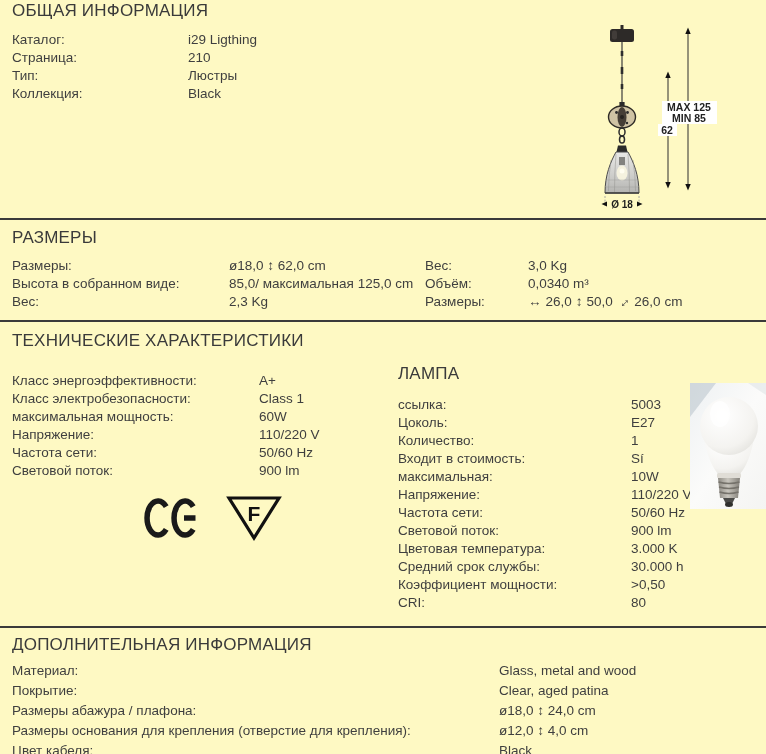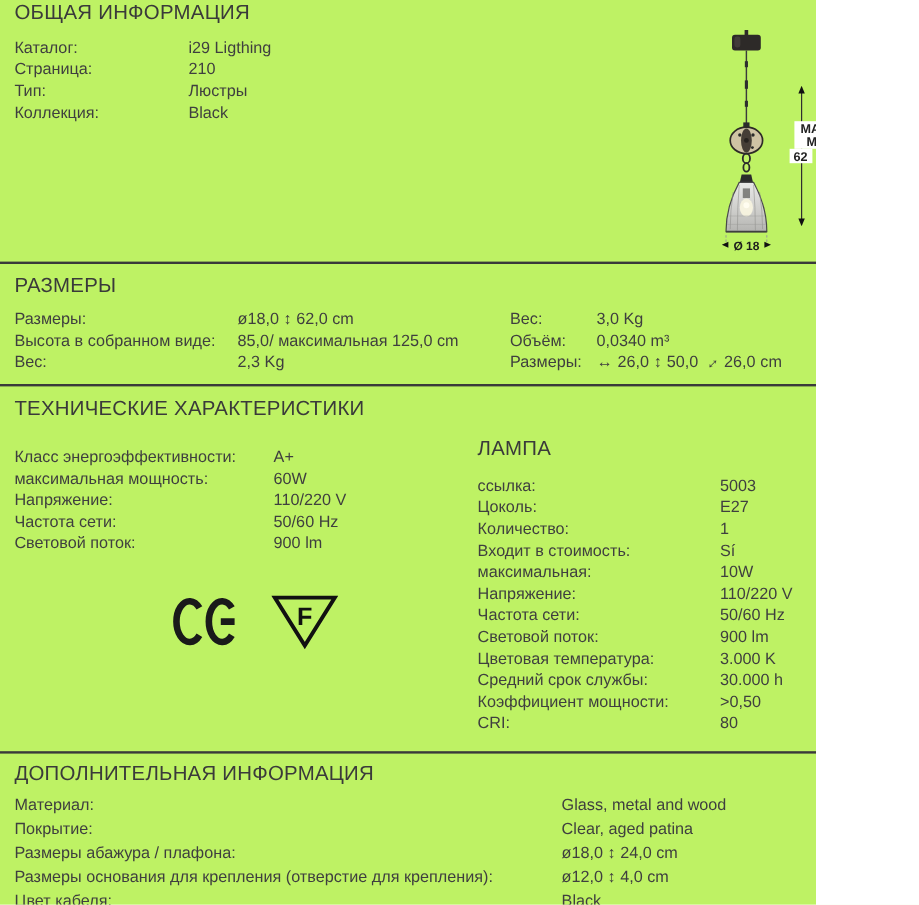--- a/index.html
+++ b/index.html
@@ -1,20 +1,20 @@
 <!DOCTYPE html>
 <html><head>
 <meta charset="utf-8">
 <style>
   html,body{margin:0;padding:0;background:#ffffff;}
-  #page{position:relative;width:680px;height:754px;background:#bef264;
+  #page{position:relative;width:766px;height:754px;background:#fef9c3;
         font-family:"Liberation Sans","DejaVu Sans",sans-serif;color:#3f3f3f;overflow:hidden;}
   .sec-title{position:absolute;font-size:17px;line-height:20px;color:#3a3a3a;letter-spacing:.2px;white-space:nowrap;}
   .rows{position:absolute;font-size:13.5px;line-height:18px;}
-  .row{display:flex;white-space:nowrap;}
+  .row{display:flex;white-space:nowrap;gap:31px;}
   .lbl{flex:none;}
   .g-rows .lbl{width:145px;}
   .d-rows .lbl{width:186px;}
   .p-rows .lbl{width:72px;}
   .t-rows .lbl{width:216px;}
   .l-rows .lbl{width:202px;}
   .a-rows{line-height:20px;}
   .a-rows .lbl{width:456px;}
   .composite span{margin-right:4px;}
   .diag{display:inline-block;transform:rotate(-45deg);font-weight:700;}
@@ -143,20 +143,24 @@
     </div>
   </div>
 
   <div class="divider" style="top:320px;"></div>
 
   <div class="sec-title" style="left:12px;top:331px;">ТЕХНИЧЕСКИЕ ХАРАКТЕРИСТИКИ</div>
   <div class="rows t-rows" style="left:12px;top:372px;">
     <div class="row">
         <span class="lbl">Класс энергоэффективности:</span>
         <span class="val">A+</span>
+      </div>
+    <div class="row">
+        <span class="lbl">Класс электробезопасности:</span>
+        <span class="val">Class 1</span>
       </div>
     <div class="row">
         <span class="lbl">максимальная мощность:</span>
         <span class="val">60W</span>
       </div>
     <div class="row">
         <span class="lbl">Напряжение:</span>
         <span class="val">110/220 V</span>
       </div>
     <div class="row">

